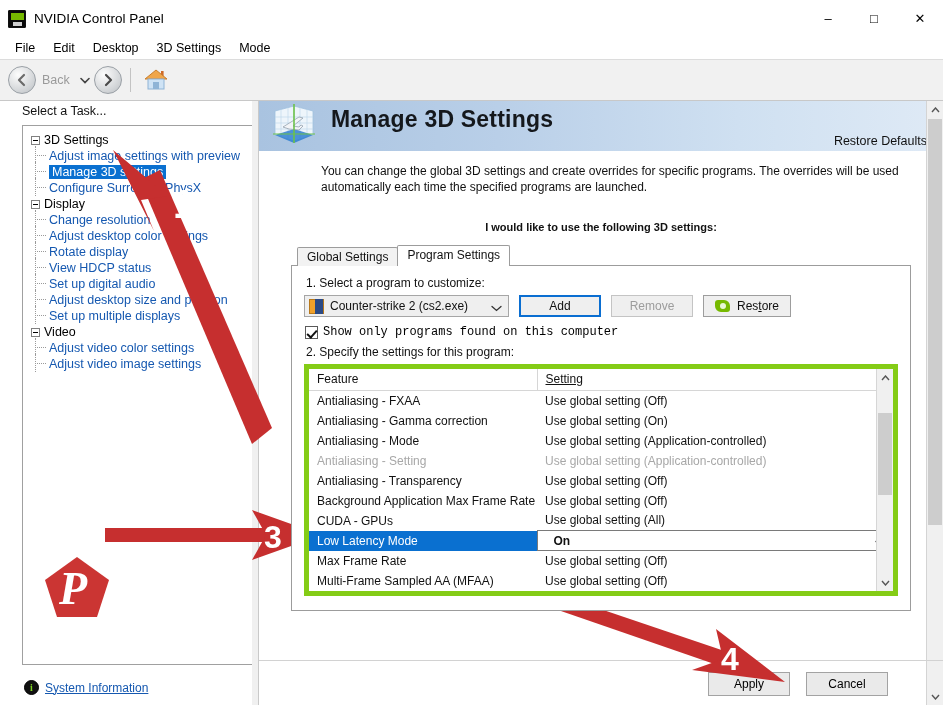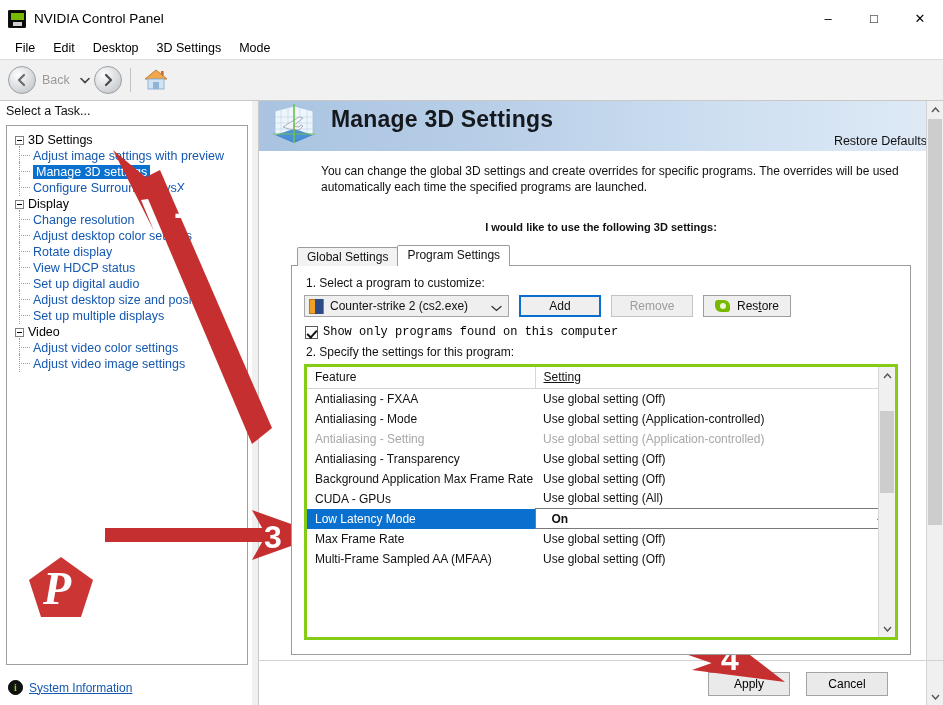--- a/index.html
+++ b/index.html
@@ -34,21 +34,21 @@
   .navbtn svg { display:block; }
   .backlabel { color:#9a9a9a; font-size:12.5px; margin:0 6px 0 4px; }
   .caret { width:14px; height:28px; display:flex; align-items:center; justify-content:center; }
   .tb-sep { width:1px; height:24px; background:#c3c3c3; margin:0 10px 0 6px; }
   .home-ico { width:26px; height:24px; position:relative; }
 
   
   .body-area { position:absolute; left:0; top:101px; right:0; bottom:0; }
 
   
-  .sidebar { position:absolute; left:0; top:0; width:252px; bottom:0; background:#fff; }
+  .sidebar { position:absolute; left:16px; top:0; width:252px; bottom:0; background:#fff; }
   .sidebar-title { padding:3px 0 4px 6px; font-size:12.5px; color:#111; }
   .tree { position:absolute; left:6px; top:24px; right:4px; bottom:40px;
           border:1px solid #a0a0a0; background:#fff; padding:6px 4px 4px 4px; overflow:hidden; }
   .tnode { display:flex; align-items:center; height:16px; font-size:12.5px; white-space:nowrap; }
   .tgroup { color:#000; padding-left:4px; }
   .tbox { width:9px; height:9px; border:1px solid #808080; background:#fff; margin-right:4px;
           position:relative; flex:none; }
   .tbox:before { content:""; position:absolute; left:1px; top:3px; width:5px; height:1px; background:#000; }
   .tleaf { color:#1558b0; padding-left:22px; position:relative; }
   .tleaf .dots { position:absolute; left:8px; top:7px; width:11px; border-top:1px dotted #9a9a9a; }
@@ -109,21 +109,21 @@
                   background:#e9f7d4; }
   .u { text-decoration:underline; }
 
   .chkline { display:flex; align-items:center; margin:8px 0 6px 1px; font-size:12px;font-family:Liberation Mono, monospace; }
   .chk { width:13px; height:13px; border:1px solid #5a5a5a; background:#fff; margin-right:5px;
          position:relative; flex:none; }
   .chk:after { content:""; position:absolute; left:3px; top:1px; width:4px; height:8px;
                border:solid #111; border-width:0 2px 2px 0; transform:rotate(42deg); }
 
   
-  .tablewrap { border:3px solid #84cc16; background:#fff; height:276px; position:relative; margin-top:4px; }
+  .tablewrap { border:5px solid #84cc16; background:#fff; height:232px; position:relative; margin-top:4px; }
   .tbl { width:100%; border-collapse:collapse; table-layout:fixed; }
   .tbl th { text-align:left; font-weight:normal; font-size:12px; color:#111; padding:3px 0 4px 8px;
             border-bottom:1px solid #d6d6d6; background:#fff; }
   .tbl th.c2 { border-left:1px solid #d6d6d6;text-decoration:underline; }
   .tbl td { font-size:12px; color:#111; padding:2px 0 2px 8px; height:20px; white-space:nowrap;
             overflow:hidden; }
   .tbl tr.dim td { color:#a7a7a7; }
   .tbl tr.sel td.c1 { background:#0a70d0; color:#fff; }
   .tbl tr.sel td.c2 { font-weight:bold; border:1px solid #7a7a7a; background:#fff; position:relative;
                       padding-right:22px;padding-left:16px; }
@@ -366,20 +366,24 @@
                 <th>Feature</th>
                 <th class="c2">Setting</th>
               </tr>
             </thead>
             <tbody>
               <tr>
                 <td class="c1">Antialiasing - FXAA</td>
                 <td class="c2">Use global setting (Off)</td>
               </tr>
               <tr>
+                <td class="c1">Antialiasing - Gamma correction</td>
+                <td class="c2">Use global setting (On)</td>
+              </tr>
+              <tr>
                 <td class="c1">Antialiasing - Mode</td>
                 <td class="c2">Use global setting (Application-controlled)</td>
               </tr>
               <tr class="dim">
                 <td class="c1">Antialiasing - Setting</td>
                 <td class="c2">Use global setting (Application-controlled)</td>
               </tr>
               <tr>
                 <td class="c1">Antialiasing - Transparency</td>
                 <td class="c2">Use global setting (Off)</td>

